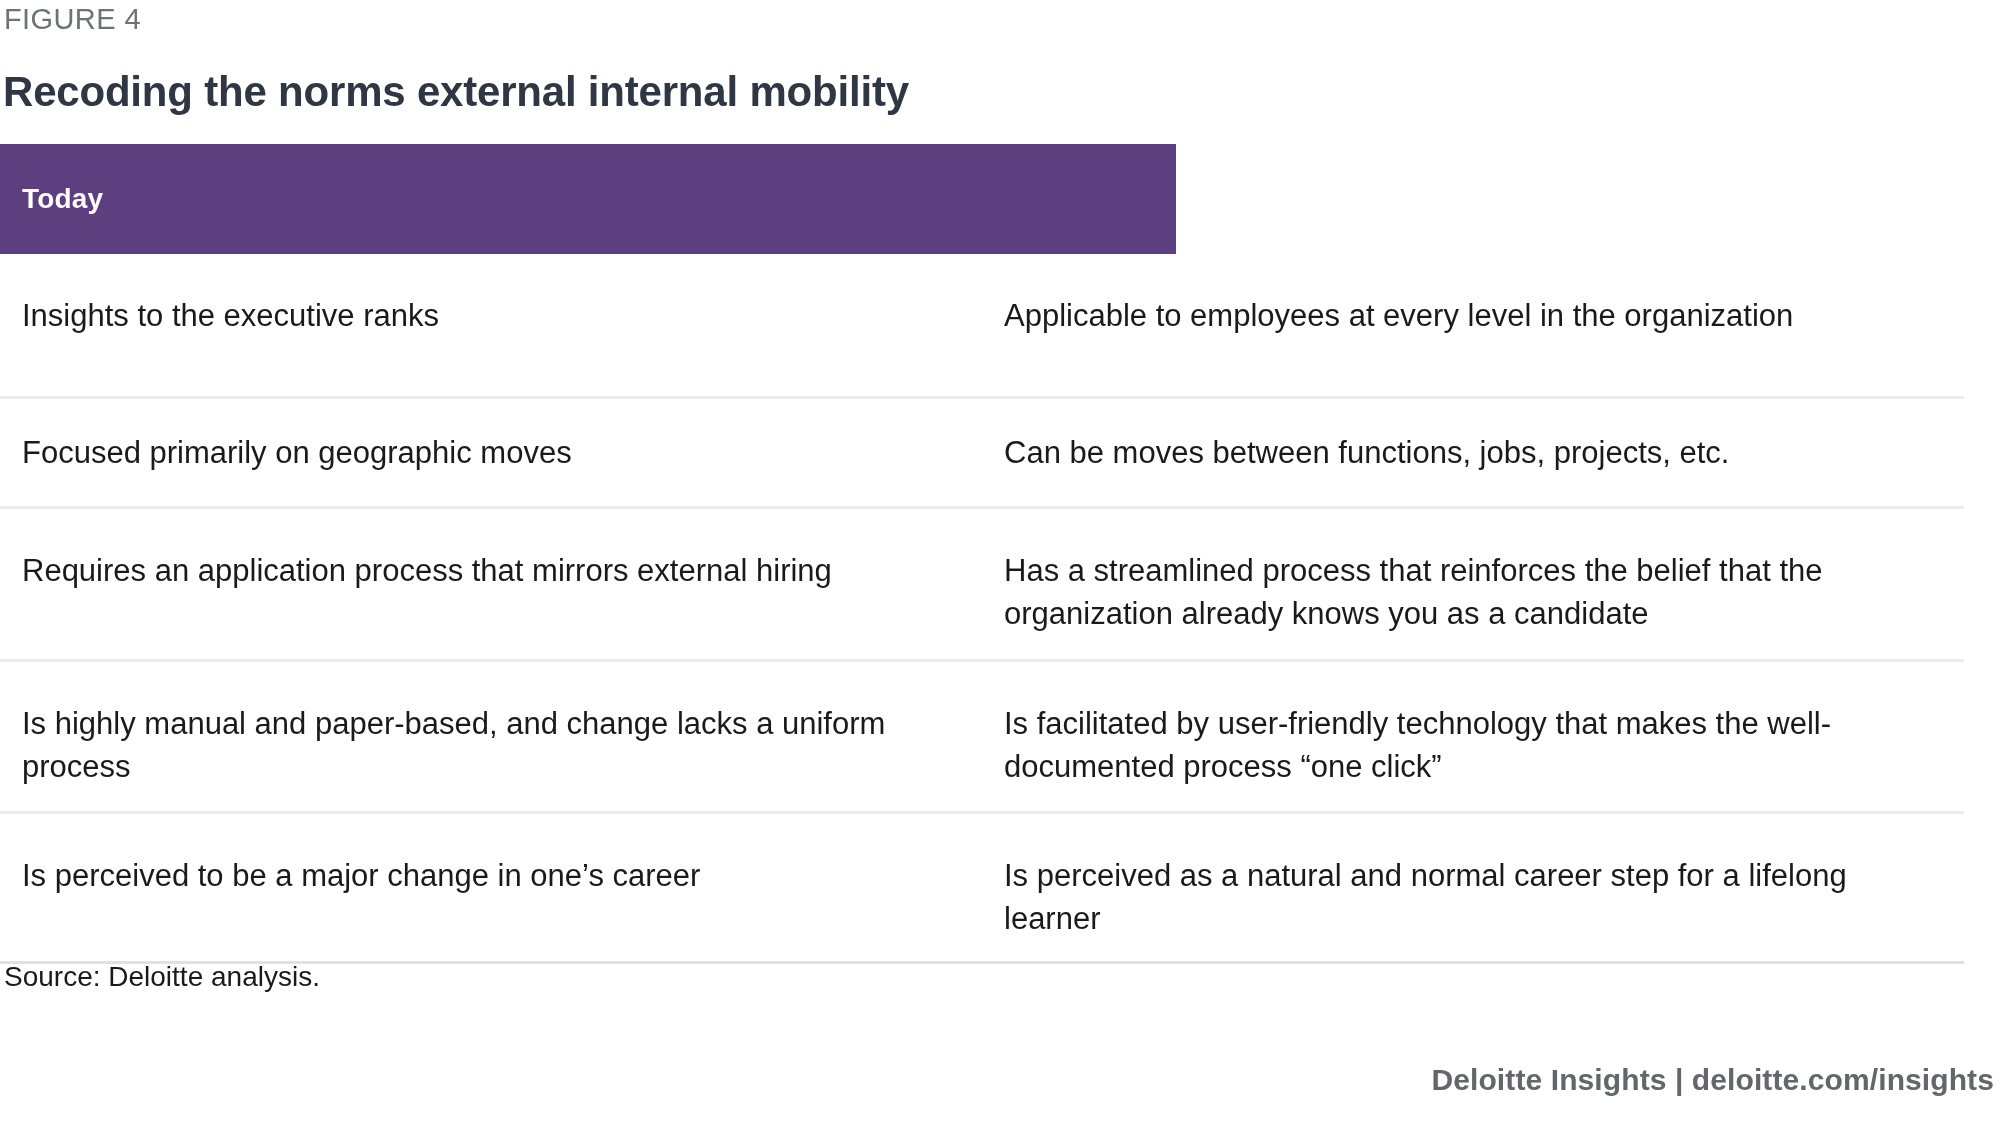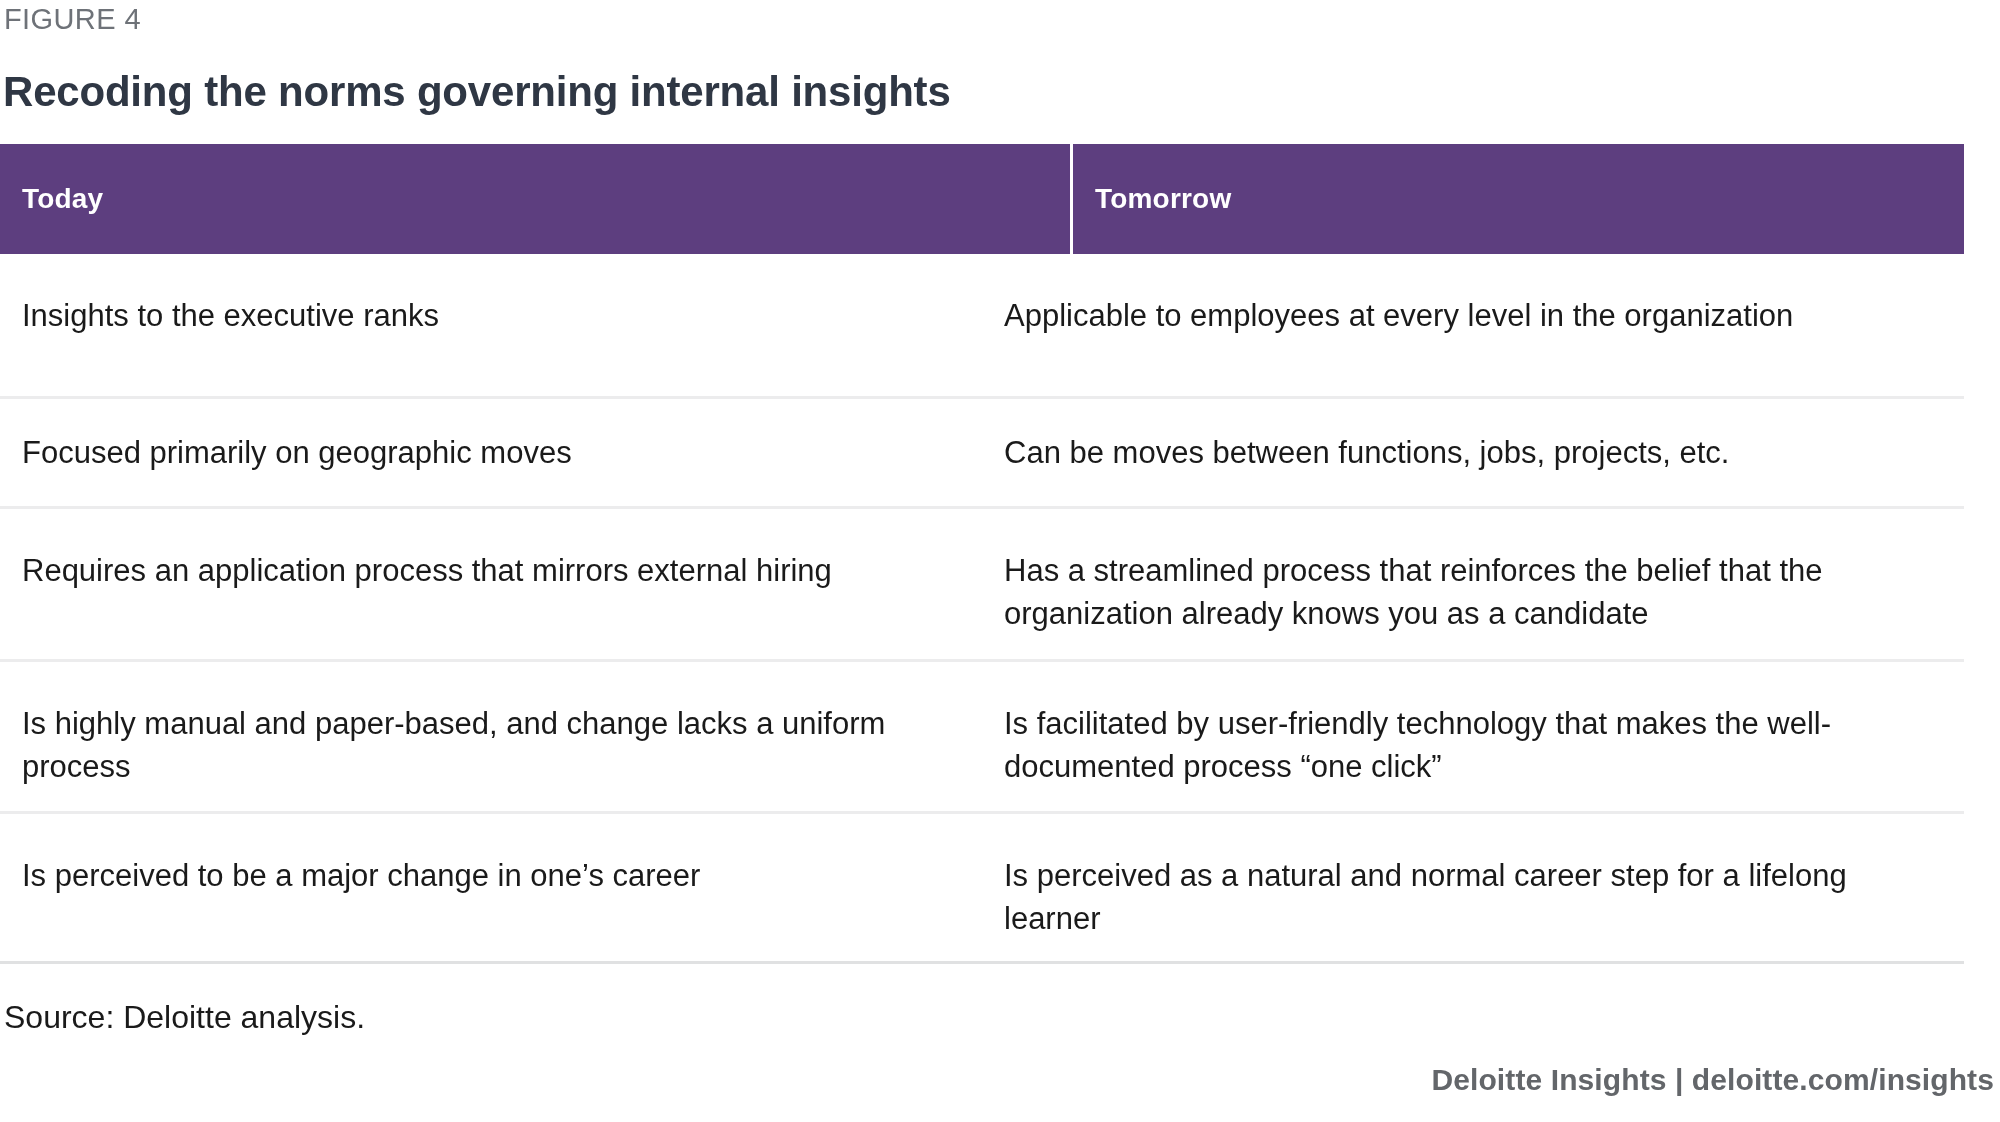--- a/index.html
+++ b/index.html
@@ -116,22 +116,22 @@
   .row.r3 { height: 153px; }
   .row.r4 { height: 152px; }
   .row.r5 { height: 150px; }
 
   .row.r2 .td { padding-top: 32px; }
 
   
   .source {
     position: absolute;
     left: 4px;
-    top: 1000px;
-    font-size: 32px;
+    top: 960px;
+    font-size: 28px;
     color: #1a1a1a;
     line-height: 34px;
   }
 
   .brand {
     position: absolute;
     right: 6px;
     top: 1062px;
     font-size: 30px;
     font-weight: 700;
@@ -142,27 +142,26 @@
     white-space: nowrap;
   }
 </style>
 </head>
 <body>
 
 <div class="figure">
 
   <div class="fig-label">FIGURE 4</div>
 
-  <div class="fig-title">Recoding the norms governing internal insights</div>
+  <div class="fig-title">Recoding the norms external internal mobility</div>
 
   <div class="table">
 
     <div class="thead">
       <div class="th col-left">Today</div>
-      <div class="th col-right">Tomorrow</div>
     </div>
 
     <div class="row r1">
       <div class="td col-left">Insights to the executive ranks</div>
       <div class="td col-right">Applicable to employees at every level in the organization</div>
     </div>
 
     <div class="row r2">
       <div class="td col-left">Focused primarily on geographic moves</div>
       <div class="td col-right">Can be moves between functions, jobs, projects, etc.</div>

